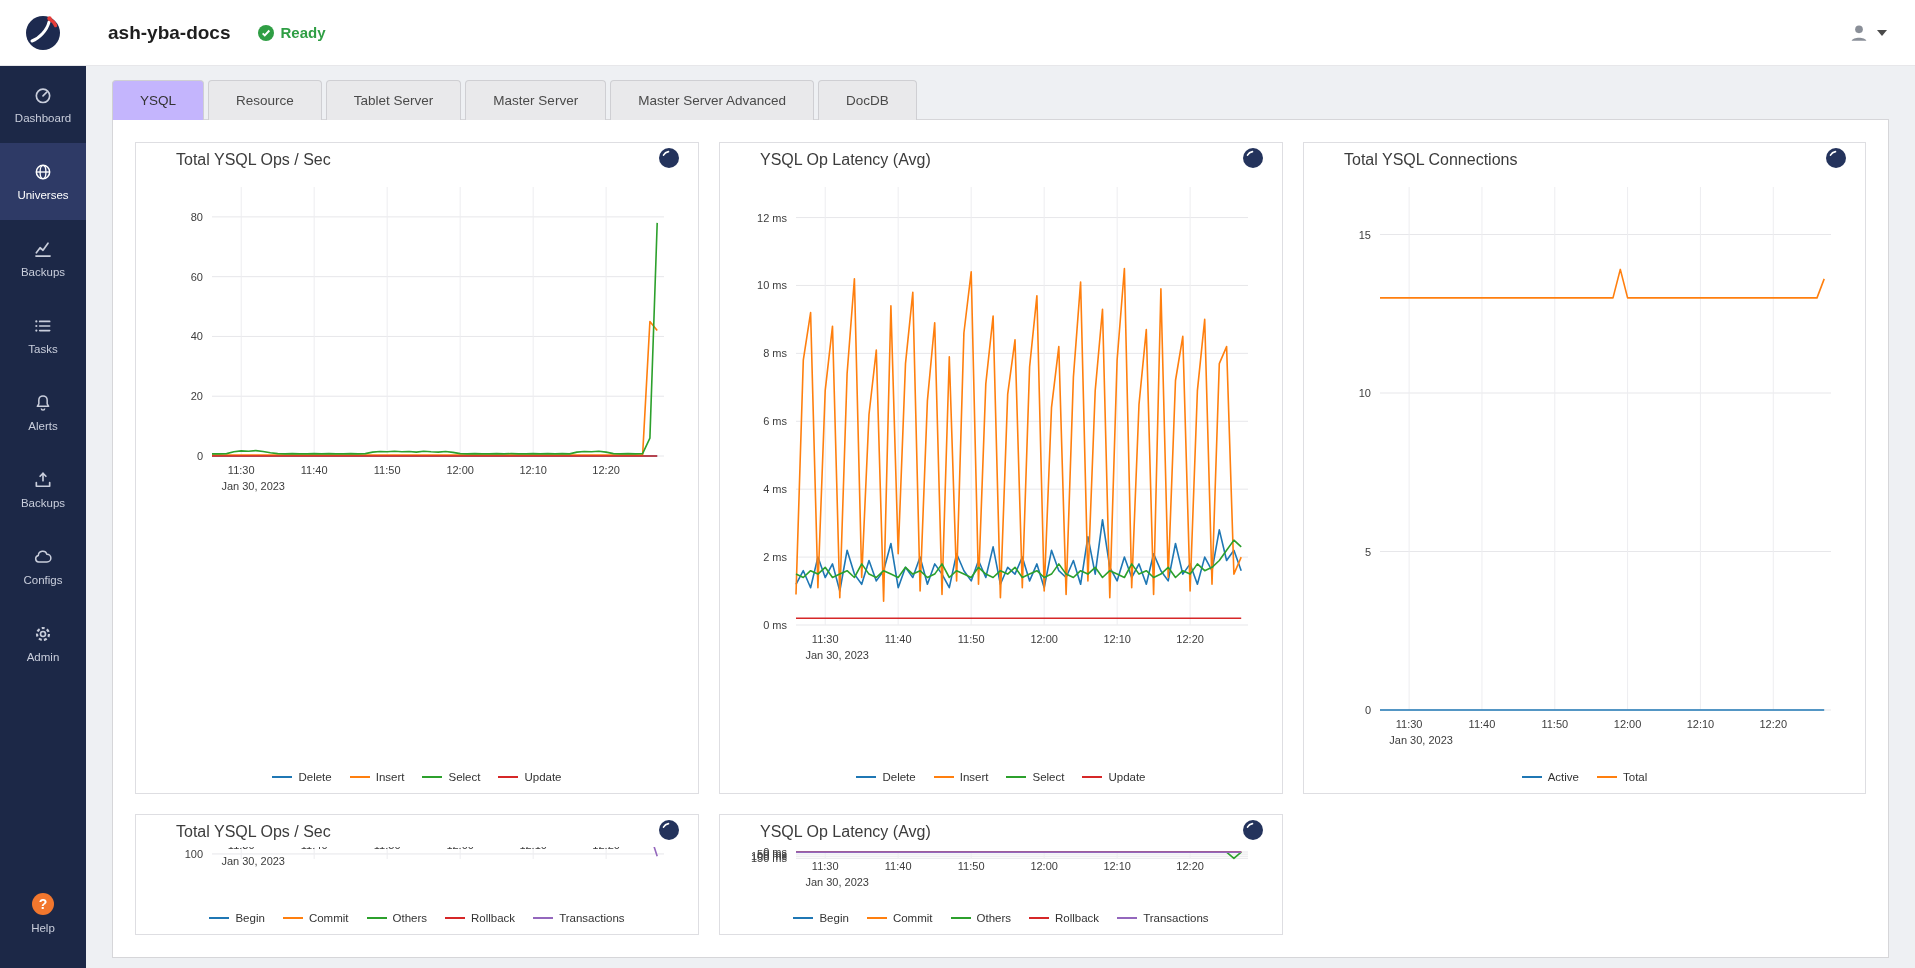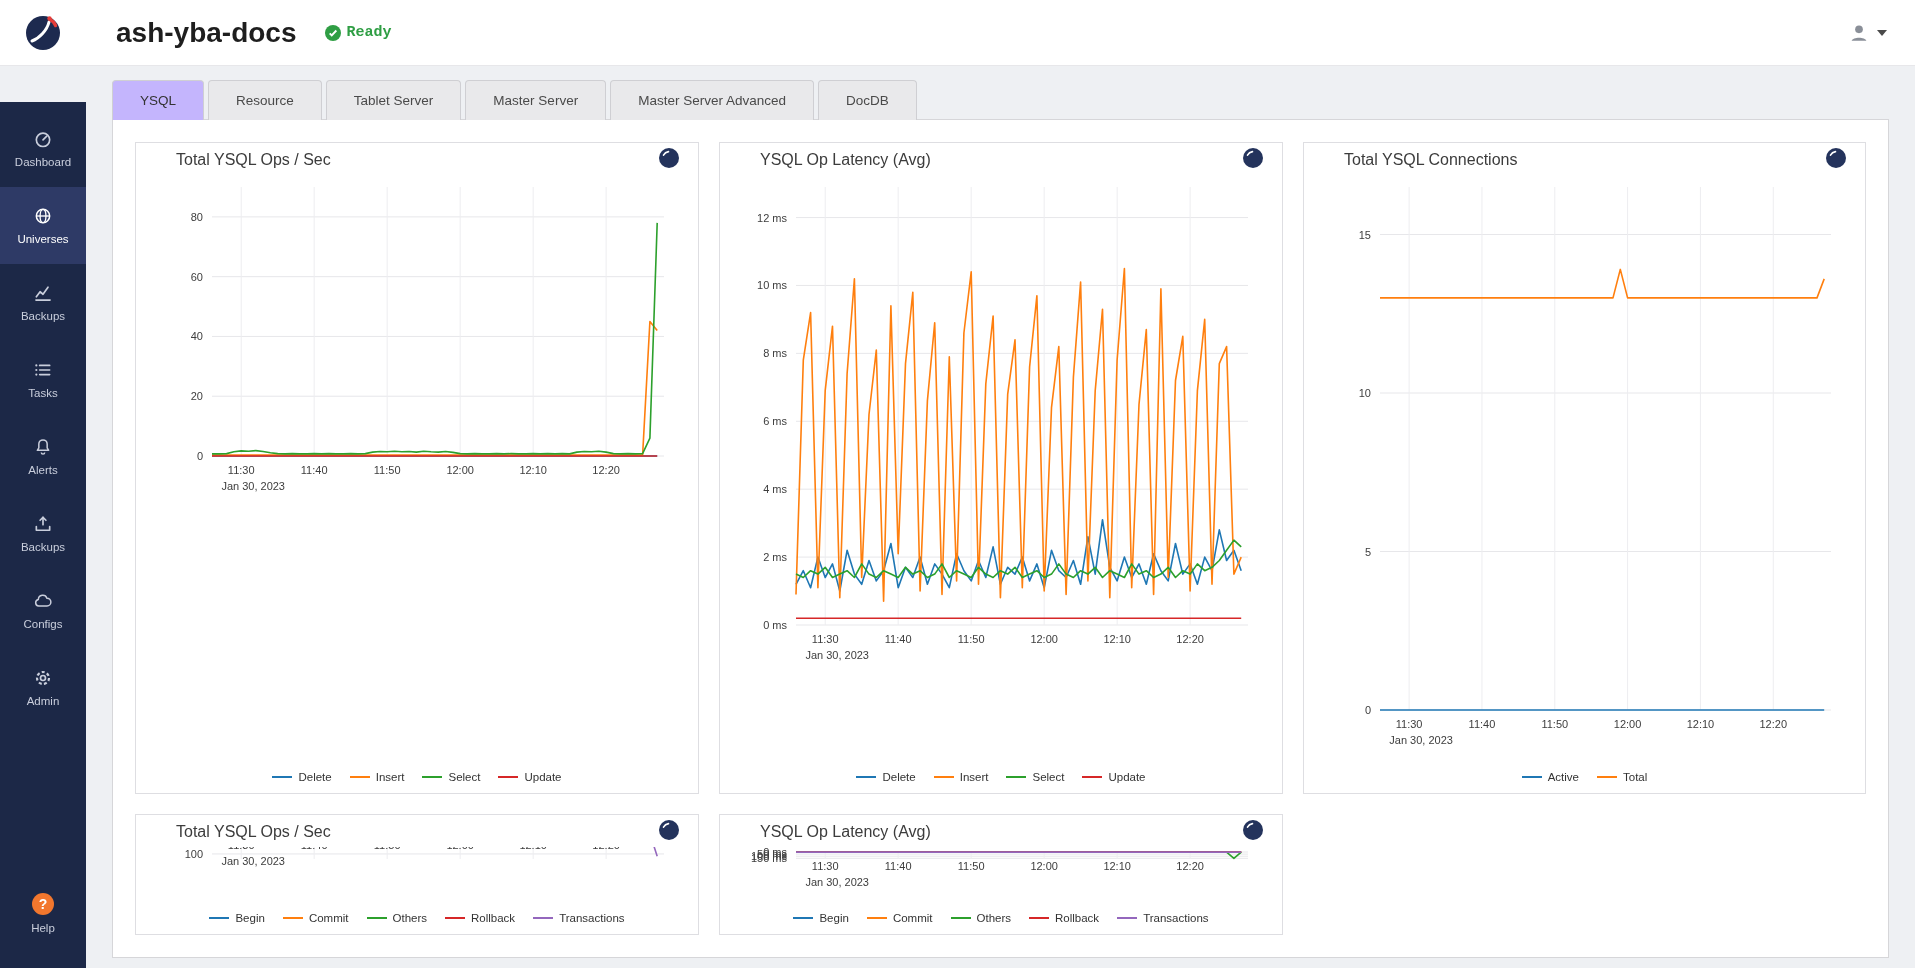--- a/index.html
+++ b/index.html
@@ -8,33 +8,33 @@
     width:1915px; height:968px; overflow:hidden;
     font-family:"Liberation Sans", sans-serif;
     background:#eef0f3; color:#333;
   }
   
   .topbar {
     height:66px; background:#fff; display:flex; align-items:center;
     border-bottom:1px solid #e7e7ea;
   }
   .logo-box { width:86px; display:flex; justify-content:center; align-items:center; }
-  .page-title { font-size:28px; font-weight:bold; color:#1e1e1e; margin-left:30px; }
+  .page-title { font-size:19px; font-weight:bold; color:#1e1e1e; margin-left:22px; }
   .status { display:flex; align-items:center; gap:6px; margin-left:28px; }
   .status .check {
     width:16px; height:16px; border-radius:50%; background:#2f9e44;
     display:flex; align-items:center; justify-content:center;
   }
-  .status .status-label { color:#2f9e44; font-weight:bold; font-size:15px;font-family:Liberation Mono, monospace; }
+  .status .status-label { color:#2f9e44; font-weight:bold; font-size:15px; }
   .topbar-right { margin-left:auto; margin-right:28px; display:flex; align-items:center; gap:7px; cursor:pointer; }
   .caret { width:0; height:0; border-left:5px solid transparent; border-right:5px solid transparent; border-top:6px solid #4a4a4a; }
   
   .main { display:flex; height:902px; }
   .sidebar {
-    width:86px; background:#1c2847; display:flex; flex-direction:column; padding-top:8px;margin-top:36px;
+    width:86px; background:#1c2847; display:flex; flex-direction:column; 
   }
   .side-item {
     height:77px; display:flex; flex-direction:column; align-items:center; justify-content:center;
     gap:7px; cursor:pointer; color:#c9cedc;
   }
   .side-item .side-label { font-size:11.5px; }
   .side-item.active { background:#2e3a66; color:#fff; }
   .side-item svg { display:block; }
   .side-help { margin-top:auto; margin-bottom:16px; }
   .help-badge {

